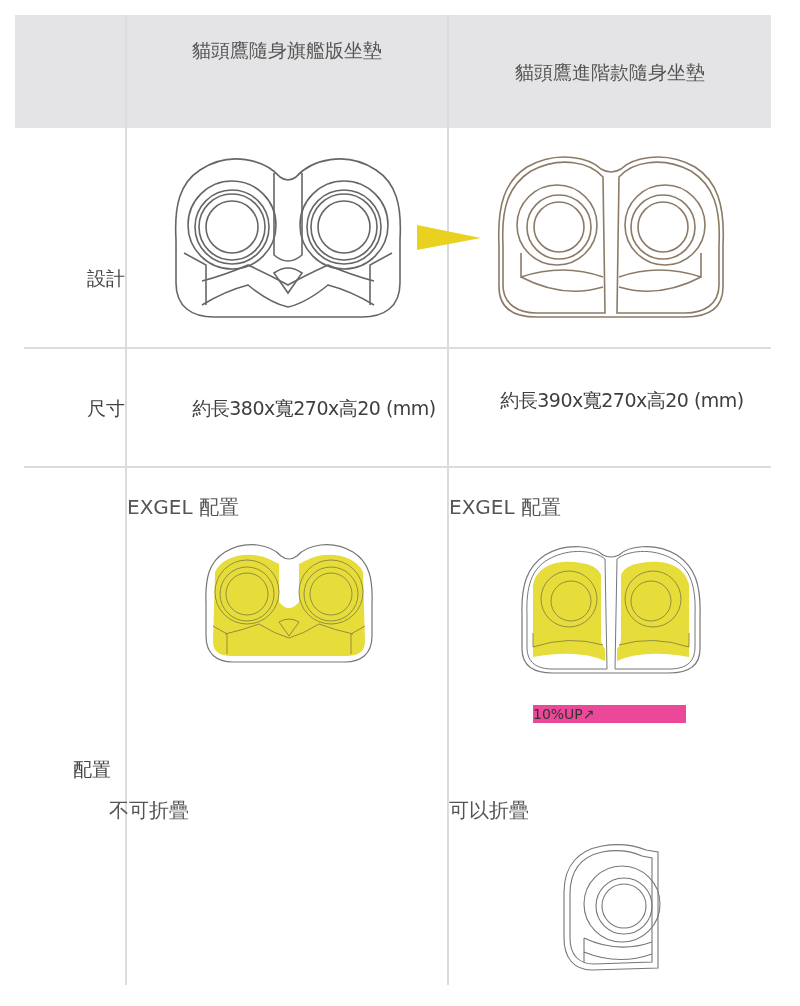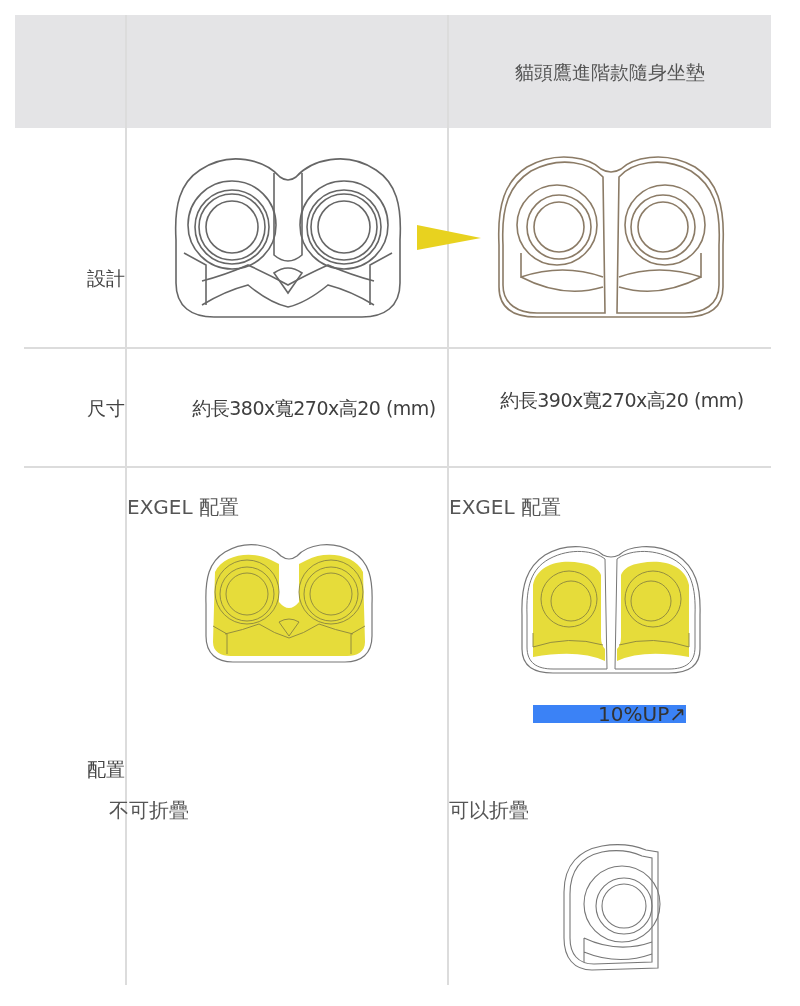--- a/index.html
+++ b/index.html
@@ -6,42 +6,43 @@
   body{width:800px;height:1006px;position:relative;overflow:hidden;
        font-family:"DejaVu Sans","Liberation Sans",sans-serif;color:#4a4a4a;}
   .abs{position:absolute;}
   .header-bg{left:15px;top:15px;width:756px;height:113px;background:#e4e4e6;}
   .vline{background:#dcdcdc;width:2px;}
   .hline{background:#dcdcdc;height:2px;}
   .hdr-text{font-size:19px;color:#555;text-align:center;line-height:40px;}
   .row-label{font-size:19px;color:#444;width:100px;text-align:right;}
   .cell-text{font-size:19px;color:#3f3f3f;text-align:center;white-space:nowrap;letter-spacing:-0.5px;}
   .caption{font-size:20px;color:#555;text-align:left;}
-  .badge{background:#3b82f6;font-size:20px;color:#333;text-align:right;line-height:18px;height:18px;}
+  .badge{background:#ec4899;font-size:14px;color:#333;text-align:left;line-height:18px;height:18px;}
   svg{display:block;}
 </style>
 </head>
 <body>
 
 <div class="abs header-bg"></div>
 
 <div class="abs vline" style="left:125px;top:15px;height:970px;"></div>
 <div class="abs vline" style="left:447px;top:15px;height:970px;"></div>
 <div class="abs hline" style="left:24px;top:347px;width:747px;"></div>
 <div class="abs hline" style="left:24px;top:466px;width:747px;"></div>
 
 <div class="abs hdr-text" style="left:127px;top:30px;width:320px;">
+  <div>貓頭鷹隨身旗艦版坐墊</div>
 </div>
 <div class="abs hdr-text" style="left:449px;top:52px;width:322px;">
   <div>貓頭鷹進階款隨身坐墊</div>
 </div>
 
 <div class="abs row-label" style="left:25px;top:266px;">設計</div>
 <div class="abs row-label" style="left:25px;top:396px;">尺寸</div>
-<div class="abs row-label" style="left:25px;top:757px;">配置</div>
+<div class="abs row-label" style="left:11px;top:757px;">配置</div>
 
 <div class="abs" style="left:170px;top:155px;">
 <svg width="236" height="170" viewBox="0 0 236 170" fill="none" stroke="#666" stroke-width="1.6">
   <path d="M30,15 C60,-5 95,5 110,22 Q118,28 126,22 C141,5 176,-5 206,15 C226,28 232,50 230,85 L230,128 C230,152 214,162 192,162 L44,162 C22,162 6,152 6,128 L6,85 C4,50 10,28 30,15 Z"></path>
   <circle cx="62" cy="70" r="44"></circle>
       <circle cx="62" cy="72" r="37"></circle>
       <circle cx="62" cy="72" r="33"></circle>
       <circle cx="62" cy="72" r="26"></circle>
   <circle cx="174" cy="70" r="44"></circle>
       <circle cx="174" cy="72" r="37"></circle>

